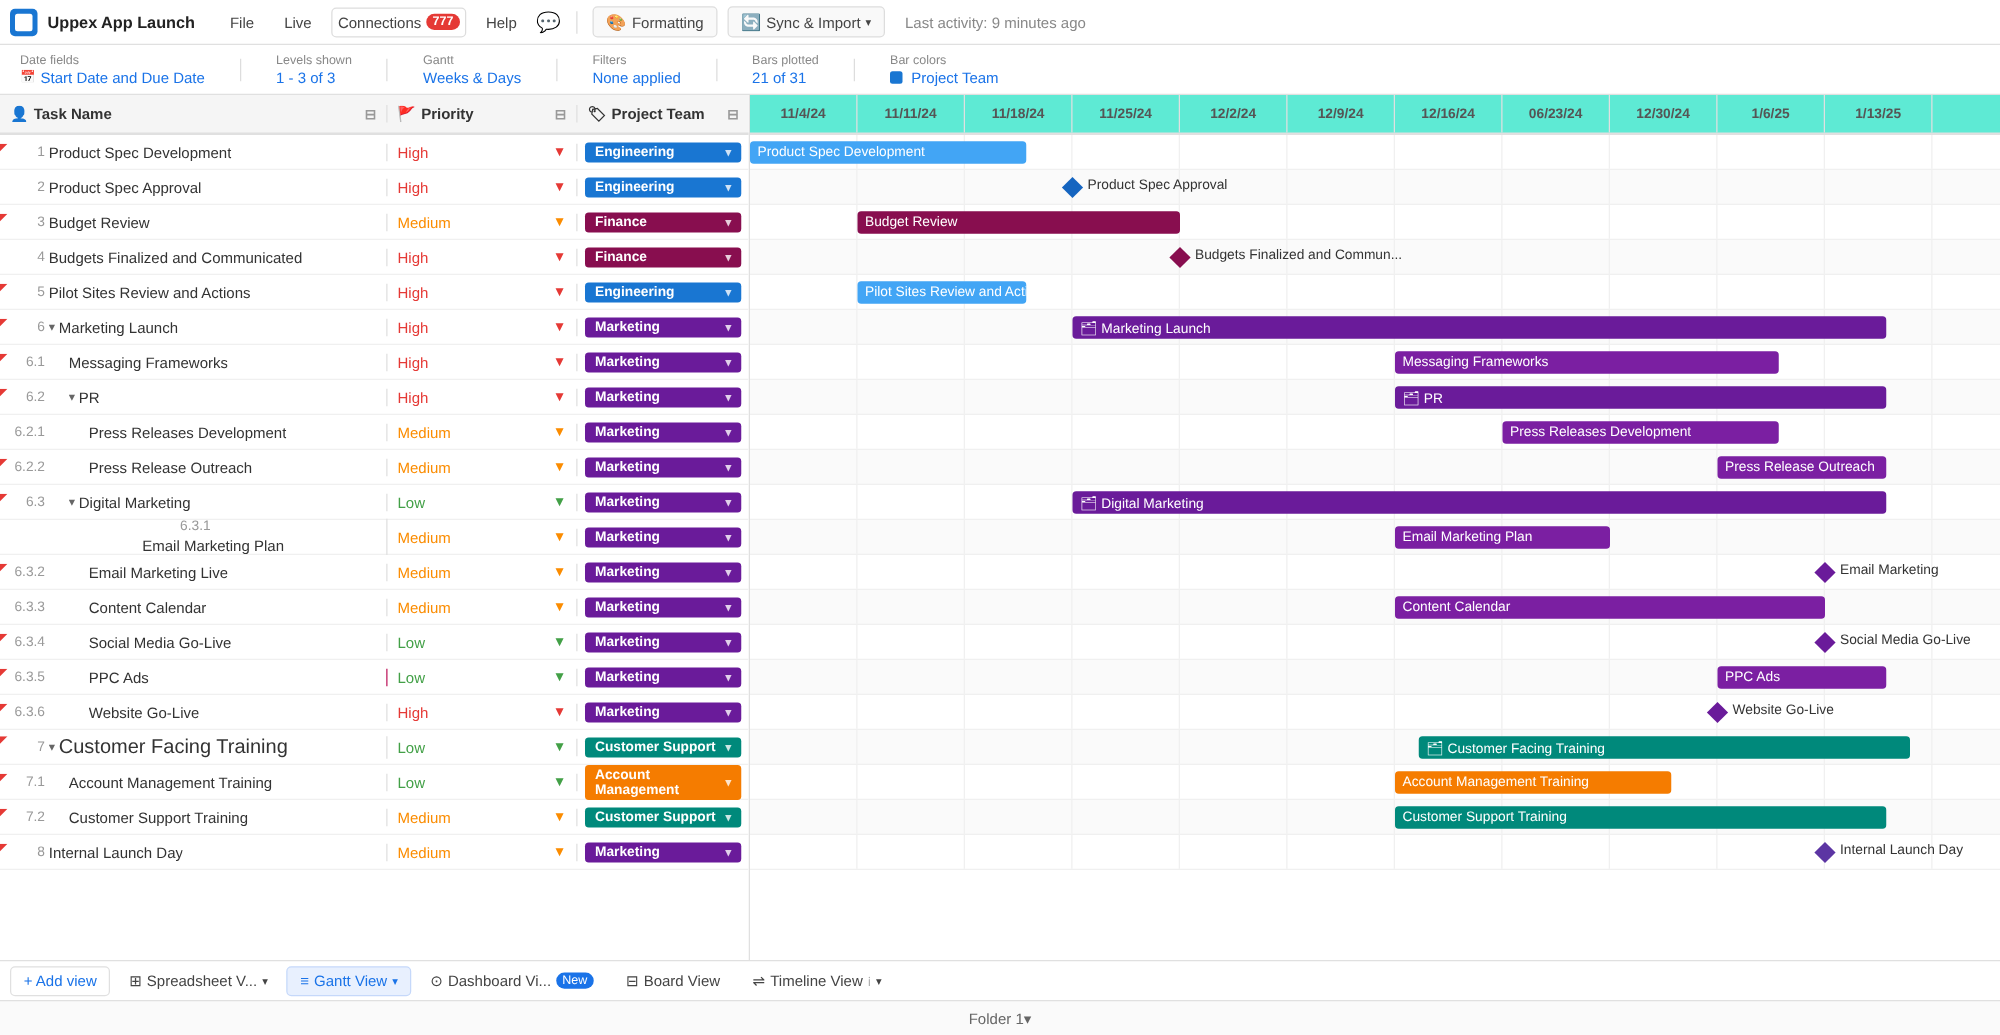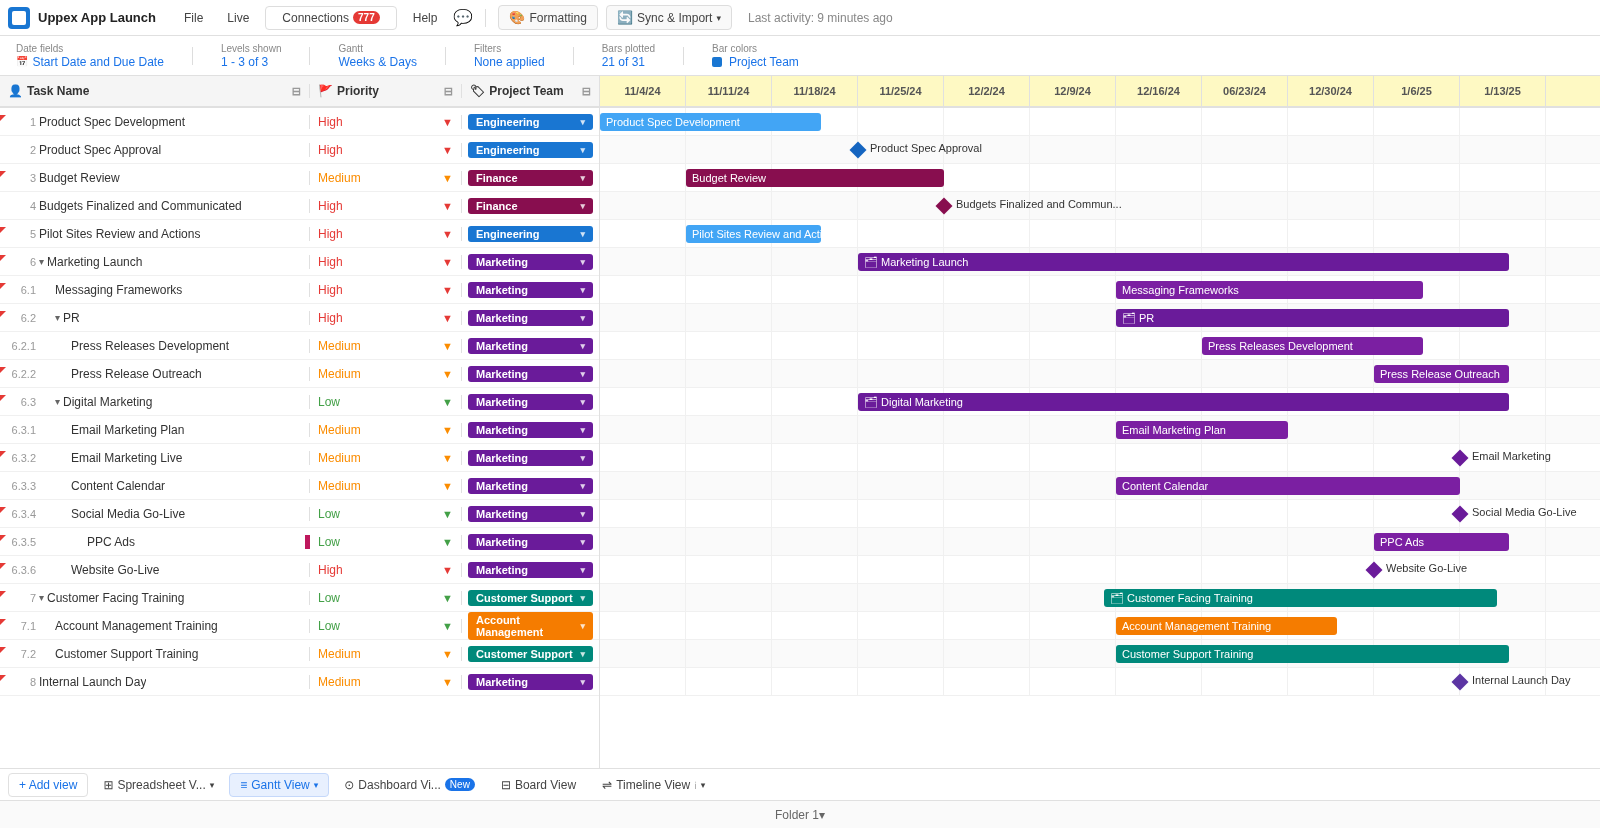--- a/index.html
+++ b/index.html
@@ -4,21 +4,21 @@
   <style>
     * { box-sizing: border-box; margin: 0; padding: 0; }
     body { font-family: -apple-system, BlinkMacSystemFont, 'Segoe UI', sans-serif; font-size: 12px; background: #fff; overflow: hidden; height: 828px; width: 1600px; }
     
     
     .top-bar { display: flex; align-items: center; height: 36px; padding: 0 8px; border-bottom: 1px solid #e0e0e0; background: #fff; gap: 8px; }
     .app-logo { width: 22px; height: 22px; background: #1976d2; border-radius: 4px; display: flex; align-items: center; justify-content: center; }
     .app-logo-inner { width: 14px; height: 14px; background: #fff; border-radius: 2px; }
     .app-title { font-weight: 600; font-size: 13px; color: #222; margin-right: 12px; }
     .menu-item { font-size: 12px; color: #444; padding: 4px 8px; cursor: pointer; border-radius: 4px; }
-    .connections-btn { display: flex; align-items: center; gap: 4px; font-size: 12px; color: #444; padding: 4px 16px; border: 1px solid #ddd; border-radius: 4px; cursor: pointer; }
+    .connections-btn { display: flex; align-items: center; gap: 4px; font-size: 12px; color: #444; padding: 4px 4px; border: 1px solid #ddd; border-radius: 4px; cursor: pointer; }
     .badge { background: #e53935; color: #fff; border-radius: 8px; font-size: 10px; padding: 1px 5px; font-weight: 600; }
     .toolbar-btn { display: flex; align-items: center; gap: 4px; font-size: 12px; color: #444; padding: 4px 10px; border: 1px solid #ddd; border-radius: 4px; cursor: pointer; background: #f9f9f9; }
     .toolbar-btn .icon { color: #666; font-size: 13px; }
     .separator { width: 1px; height: 18px; background: #ddd; margin: 0 4px; }
     .last-activity { font-size: 12px; color: #888; margin-left: 8px; }
     
     
     .config-bar { display: flex; align-items: center; height: 40px; padding: 0 16px; border-bottom: 1px solid #e0e0e0; background: #fff; gap: 24px; }
     .config-group { display: flex; flex-direction: column; }
     .config-label { font-size: 10px; color: #888; line-height: 1.2; }
@@ -44,21 +44,21 @@
     .priority-medium { color: #fb8c00; }
     .priority-low { color: #43a047; }
     .team-cell { width: 138px; padding: 0 6px; display: flex; align-items: center; }
     .team-badge { border-radius: 3px; padding: 2px 8px; font-size: 11px; color: #fff; font-weight: 700; display: flex; align-items: center; justify-content: space-between; width: 100%; }
     .team-badge .drop { font-size: 9px; color: rgba(255,255,255,0.8); }
     
     .expand-icon { font-size: 10px; color: #666; cursor: pointer; flex-shrink: 0; }
     
     
     .right-panel { flex: 1; overflow-x: auto; overflow-y: hidden; display: flex; flex-direction: column; }
-    .gantt-timeline-header { display: flex; height: 32px; background: #fef9c3; border-bottom: 2px solid #e0e0e0; flex-shrink: 0; }
+    .gantt-timeline-header { display: flex; height: 32px; background: #5eead4; border-bottom: 2px solid #e0e0e0; flex-shrink: 0; }
     .timeline-col { min-width: 86px; text-align: center; font-size: 11px; color: #555; font-weight: 600; border-right: 1px solid #e0e0e0; display: flex; align-items: center; justify-content: center; }
     .gantt-rows { overflow-y: auto; flex: 1; position: relative; }
     .gantt-row { height: 28px; border-bottom: 1px solid #f0f0f0; position: relative; display: flex; align-items: center; }
     .gantt-row:nth-child(even) { background: #fafafa; }
     .gantt-grid { position: absolute; top: 0; left: 0; right: 0; bottom: 0; display: flex; pointer-events: none; }
     .gantt-grid-col { border-right: 1px solid #f0f0f0; min-width: 86px; height: 100%; }
     
     
     .gantt-bar { position: absolute; height: 18px; border-radius: 3px; display: flex; align-items: center; padding: 0 6px; font-size: 11px; color: #fff; font-weight: 500; white-space: nowrap; overflow: hidden; top: 5px; }
     
@@ -391,21 +391,21 @@
       <span style="color:#43a047;font-size:11px;">▼</span>
     </div>
     <div class="team-cell">
       <div class="team-badge" style="background:#6a1b9a;">
         <span>Marketing</span>
         <span class="drop">▾</span>
       </div>
     </div>
   </div>
         <div class="task-row">
-    <div style="width:310px;min-width:310px;padding:0 8px;display:flex;align-items:center;gap:3px;border-right:1px solid #e0e0e0;position:relative;overflow:hidden;">
+    <div style="width:310px;min-width:310px;padding:0 8px;display:flex;align-items:center;gap:3px;border-right:1px solid #e0e0e0;position:relative;overflow:hidden;flex-direction:column;">
 
       <span style="width:28px;text-align:right;font-size:11px;color:#999;flex-shrink:0;">6.3.1</span>
       <span style="margin-left:32px;display:flex;align-items:center;gap:3px;flex:1;overflow:hidden;">
 
         <span style="font-size:12px;color:#333;white-space:nowrap;overflow:hidden;text-overflow:ellipsis;">Email Marketing Plan</span>
       </span>
     </div>
     <div class="priority-cell">
       <span class="priority-medium" style="font-size:12px;">Medium</span>
       <span style="color:#fb8c00;font-size:11px;">▼</span>
@@ -471,21 +471,21 @@
       <span style="color:#43a047;font-size:11px;">▼</span>
     </div>
     <div class="team-cell">
       <div class="team-badge" style="background:#6a1b9a;">
         <span>Marketing</span>
         <span class="drop">▾</span>
       </div>
     </div>
   </div>
         <div class="task-row">
-    <div style="width:310px;min-width:310px;padding:0 8px;display:flex;align-items:center;gap:19px;border-right:5px solid #be185d;position:relative;overflow:hidden;">
+    <div style="width:310px;min-width:310px;padding:0 8px;display:flex;align-items:center;gap:3px;border-right:1px solid #be185d;position:relative;overflow:hidden;">
       <div style="position:absolute;left:0;top:0;width:0;height:0;border-left:6px solid #e53935;border-bottom:6px solid transparent;"></div>
       <span style="width:28px;text-align:right;font-size:11px;color:#999;flex-shrink:0;">6.3.5</span>
       <span style="margin-left:32px;display:flex;align-items:center;gap:3px;flex:1;overflow:hidden;">
 
         <span style="font-size:12px;color:#333;white-space:nowrap;overflow:hidden;text-overflow:ellipsis;">PPC Ads</span>
       </span>
     </div>
     <div class="priority-cell">
       <span class="priority-low" style="font-size:12px;">Low</span>
       <span style="color:#43a047;font-size:11px;">▼</span>
@@ -516,21 +516,21 @@
         <span class="drop">▾</span>
       </div>
     </div>
   </div>
         <div class="task-row">
     <div style="width:310px;min-width:310px;padding:0 8px;display:flex;align-items:center;gap:3px;border-right:1px solid #e0e0e0;position:relative;overflow:hidden;">
       <div style="position:absolute;left:0;top:0;width:0;height:0;border-left:6px solid #e53935;border-bottom:6px solid transparent;"></div>
       <span style="width:28px;text-align:right;font-size:11px;color:#999;flex-shrink:0;">7</span>
       <span style="margin-left:0px;display:flex;align-items:center;gap:3px;flex:1;overflow:hidden;">
         <span class="expand-icon">▾</span>
-        <span style="font-size:12px;color:#333;white-space:nowrap;overflow:hidden;text-overflow:ellipsis;">Customer Facing Training</span>
+        <span style="font-size:16px;color:#333;white-space:nowrap;overflow:hidden;text-overflow:ellipsis;">Customer Facing Training</span>
       </span>
     </div>
     <div class="priority-cell">
       <span class="priority-low" style="font-size:12px;">Low</span>
       <span style="color:#43a047;font-size:11px;">▼</span>
     </div>
     <div class="team-cell">
       <div class="team-badge" style="background:#00897b;">
         <span>Customer Support</span>
         <span class="drop">▾</span>
@@ -901,21 +901,21 @@
             <div class="gantt-grid-col"></div>
             <div class="gantt-grid-col"></div>
             <div class="gantt-grid-col"></div>
             <div class="gantt-grid-col"></div>
             <div class="gantt-grid-col"></div>
             <div class="gantt-grid-col"></div>
             <div class="gantt-grid-col"></div>
             <div class="gantt-grid-col"></div>
             <div class="gantt-grid-col"></div>
           </div>
-          <div class="gantt-bar" style="left: 504px; width: 393.143px; background: rgb(0, 137, 123);">🗂 Customer Facing Training</div>
+          <div class="gantt-bar" style="left: 535px; width: 393.143px; background: rgb(0, 137, 123);">🗂 Customer Facing Training</div>
         </div>
         <div class="gantt-row">
           <div class="gantt-grid">
             <div class="gantt-grid-col"></div>
             <div class="gantt-grid-col"></div>
             <div class="gantt-grid-col"></div>
             <div class="gantt-grid-col"></div>
             <div class="gantt-grid-col"></div>
             <div class="gantt-grid-col"></div>
             <div class="gantt-grid-col"></div>

